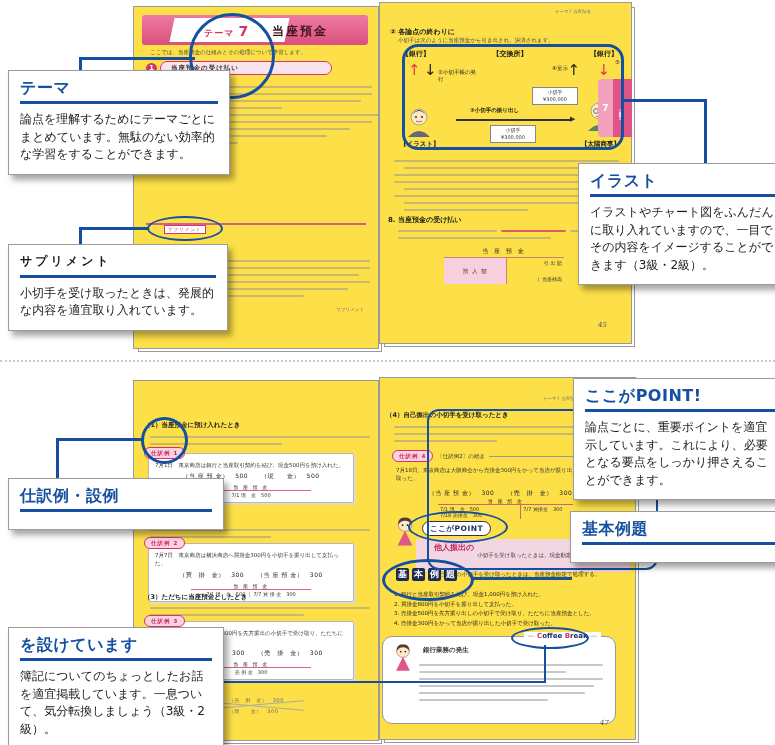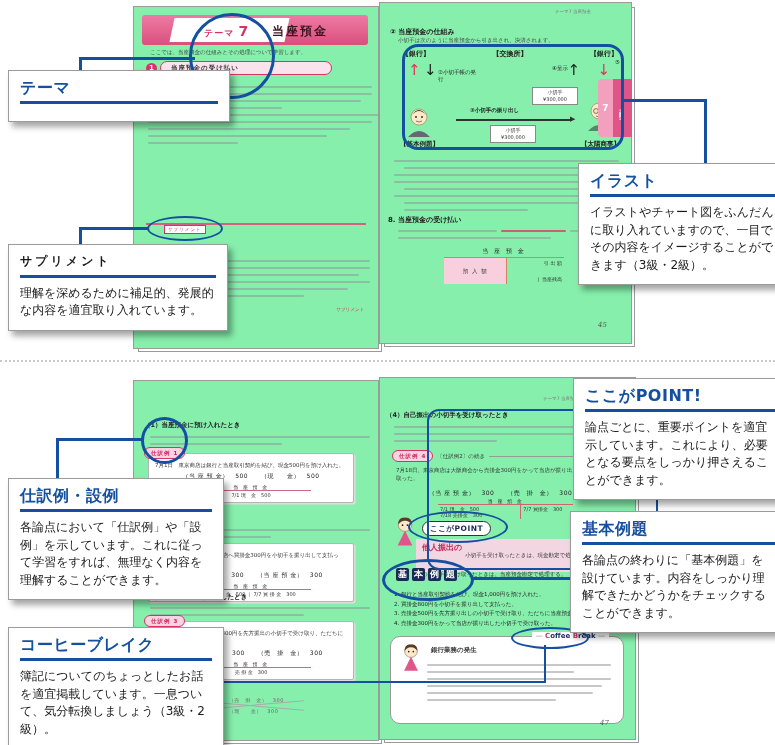--- a/index.html
+++ b/index.html
@@ -1,19 +1,19 @@
 <!DOCTYPE html>
 <html><head>
 <meta charset="utf-8">
 <style>
   html,body{margin:0;padding:0;background:#fff;font-family:"DejaVu Sans","Liberation Sans",sans-serif;}
   #canvas{position:relative;width:775px;height:745px;background:#fff;overflow:hidden;}
 
   
-  .page{position:absolute;background:#86efac;border:1px solid #9a9a9a;z-index:1;
+  .page{position:absolute;background:#fde047;border:1px solid #9a9a9a;z-index:1;
         box-shadow:4px 4px 0 -2px #fff,4px 4px 0 -1px #9a9a9a;}
   .divider{position:absolute;left:0;top:360px;width:775px;border-top:2px dotted #c9c9c9;z-index:0;}
 
   
   .callout{position:absolute;background:#fff;border:1px solid #9b9b9b;z-index:30;
            box-shadow:4px 5px 6px rgba(0,0,0,.35);padding:8px 11px 10px;}
   .callout h2{margin:0;font-size:16px;line-height:1.15;color:#1550a0;font-weight:bold;letter-spacing:.5px;}
   .callout .rule{height:3px;background:#1550a0;margin:4px 0 7px;}
   .callout p{margin:0;font-size:12px;color:#1a1a1a;line-height:1.46;}
   .rubytxt{font-size:8px;color:#1550a0;letter-spacing:3px;margin:0 0 1px;font-weight:bold;}
@@ -98,21 +98,21 @@
   .jtacc{width:120px;margin:3px auto 0;}
   .jtacc .t{text-align:center;font-size:5px;color:#222;letter-spacing:1.5px;}
   .jtacc .r{border-top:1px solid #d06688;font-size:5px;color:#333;text-align:center;padding-top:1px;}
   .fnote{position:absolute;left:28px;font-size:5px;color:#666;letter-spacing:.5px;}
   .xline{position:absolute;height:1px;background:#aaa;}
 
   
   .jnote{font-size:5.5px;color:#333;margin-left:4px;}
   .bubble{position:absolute;border:1.5px solid #333;border-radius:9px;background:#fff;font-size:7.5px;
           font-weight:bold;color:#14295e;padding:1.5px 7px;letter-spacing:.5px;}
-  .pointbox{position:absolute;background:#f2d6e2;padding:3px 6px;box-sizing:border-box;}
+  .pointbox{position:absolute;background:#f2d6e2;padding:3px 18px;box-sizing:border-box;}
   .pointbox .lead{float:left;font-size:8px;font-weight:bold;color:#c2255c;margin-right:3px;}
   .pointbox .ptext{font-size:5.5px;color:#333;line-height:1.6;}
   .bchars{position:absolute;display:flex;gap:3px;}
   .bchar{width:13px;height:13px;background:#1b2a52;color:#fff;font-size:9px;font-weight:bold;
          display:flex;align-items:center;justify-content:center;border-radius:2px;}
   .bitems{position:absolute;font-size:5.5px;color:#222;line-height:1.0;}
   .bitems div{margin-bottom:4px;}
   .coffeebox{position:absolute;border:1px solid #999;border-radius:10px;background:#fff;}
   .cblabel{position:absolute;top:-5px;right:14px;background:#fff;padding:0 4px;font-size:7px;font-weight:bold;color:#14295e;}
   .cblabel .red{color:#d6336c;}
@@ -163,21 +163,21 @@
         <i class="tl w95"></i>
         <i class="tl w100"></i>
         <i class="tl w90"></i>
         <i class="tl w70"></i>
     </div>
     <div class="abs" style="right:14px;top:300px;font-size:4.5px;color:#d6336c;">サプリメント</div>
   </div>
 
   <div class="page" style="left:379px;top:2px;width:251px;height:340px;">
     <div class="pghead" style="right:40px;top:6px;">テーマ7 当座預金</div>
-    <div class="sechead" style="left:10px;top:24px;">② 当座預金の仕組み</div>
+    <div class="sechead" style="left:10px;top:24px;">② 各論点の終わりに</div>
     <div class="seclead" style="left:18px;top:34px;">小切手は次のように当座預金から引き出され、決済されます。</div>
 
     <div class="diagram">
       <div class="dlabel" style="left:2px;top:2px;">【銀行】</div>
       <div class="dlabel" style="left:50%;top:2px;transform:translateX(-50%);">【交換所】</div>
       <div class="dlabel" style="right:2px;top:2px;">【銀行】</div>
       <span class="arrow red" style="left:8px;top:16px;">↑</span>
       <span class="arrow" style="left:24px;top:16px;">↓</span>
       <div class="dstep" style="left:38px;top:22px;width:42px;">②小切手帳の発行</div>
       <div class="dstep" style="right:52px;top:18px;">④呈示</div>
@@ -204,21 +204,21 @@
         <path d="M2 32 Q13 20 24 32 Z" fill="#667"></path>
       </svg>
       <svg class="abs" style="right:8px;top:52px;" width="26" height="32" viewBox="0 0 26 32">
         <circle cx="13" cy="12" r="8" fill="#fde8c8" stroke="#996" stroke-width="0.8"></circle>
         <path d="M5 10 Q13 0 21 10 Q17 5 13 5 Q9 5 5 10 Z" fill="#777"></path>
         <circle cx="10" cy="12" r="2.4" fill="none" stroke="#555" stroke-width="0.8"></circle>
         <circle cx="16" cy="12" r="2.4" fill="none" stroke="#555" stroke-width="0.8"></circle>
         <path d="M10 17 Q13 19 16 17" stroke="#944" fill="none" stroke-width="0.8"></path>
         <path d="M2 32 Q13 20 24 32 Z" fill="#586"></path>
       </svg>
-      <div class="dlabel" style="left:0;bottom:0;font-size:6.5px;">【基本例題】</div>
+      <div class="dlabel" style="left:0;bottom:0;font-size:6.5px;">【イラスト】</div>
       <div class="dlabel" style="right:0;bottom:0;font-size:6.5px;">【太陽商事】</div>
     </div>
 
     <div class="tab">
       <div class="t1">7</div>
       <div class="t2">当座預金</div>
     </div>
 
     <div class="abs" style="left:14px;top:152px;right:12px;">
       <i class="tl w100"></i>
@@ -354,21 +354,21 @@
       <span class="bchar">例</span>
       <span class="bchar">題</span>
     </div>
     <div class="bitems" style="left:14px;top:214px;width:232px;">
       <div>1. 銀行と当座取引契約を結び、現金1,000円を預け入れた。</div>
       <div>2. 買掛金800円を小切手を振り出して支払った。</div>
       <div>3. 売掛金500円を先方振り出しの小切手で受け取り、ただちに当座預金とした。</div>
       <div>4. 売掛金300円をかって当店が振り出した小切手で受け取った。</div>
     </div>
 
-    <div class="coffeebox" style="left:10px;top:258px;width:232px;height:86px;text-align:right;">
+    <div class="coffeebox" style="left:2px;top:258px;width:232px;height:86px;text-align:right;">
       <div class="cblabel">
         <span class="dash">—</span>
         <span class="red">C</span><span>offee </span><span class="red">B</span><span>reak</span>
         <span class="dash">—</span>
       </div>
       <svg class="abs" style="left:8px;top:6px;" width="24" height="30" viewBox="0 0 20 26">
         <circle cx="10" cy="7" r="5.5" fill="#fde8c8" stroke="#a87" stroke-width="0.7"></circle>
         <path d="M4.5 7 Q4.5 0.5 10 1.5 Q15.5 0.5 15.5 7 Q13 3.5 10 3.8 Q7 3.5 4.5 7 Z" fill="#5a3a2a"></path>
         <circle cx="8" cy="7.5" r="0.7" fill="#222"></circle>
           <circle cx="12" cy="7.5" r="0.7" fill="#222"></circle>
@@ -404,51 +404,50 @@
   <div class="cl" style="left:704px;top:99px;width:2.5px;height:67px;"></div>
   <div class="cl" style="left:56px;top:438px;width:88px;height:2.5px;"></div>
   <div class="cl" style="left:56px;top:438px;width:2.5px;height:43px;"></div>
   <div class="cl" style="left:472px;top:577px;width:100px;height:2.5px;"></div>
   <div class="cl" style="left:544px;top:645px;width:2px;height:38px;"></div>
   <div class="cl" style="left:203px;top:681px;width:343px;height:2px;"></div>
 
   <div class="callout" style="left:8px;top:70px;width:198px;">
     <h2>テーマ</h2>
     <div class="rule"></div>
+    <p>論点を理解するためにテーマごとにまとめています。無駄のない効率的な学習をすることができます。</p>
   </div>
 
   <div class="callout" style="left:8px;top:244px;width:196px;">
     <p class="rubytxt">サプリメント</p>
     <div class="rule"></div>
-    <p>理解を深めるために補足的、発展的な内容を適宜取り入れています。</p>
+    <p>小切手を受け取ったときは、発展的な内容を適宜取り入れています。</p>
   </div>
 
   <div class="callout" style="left:578px;top:163px;width:186px;">
     <h2>イラスト</h2>
     <div class="rule"></div>
     <p>イラストやチャート図をふんだんに取り入れていますので、一目でその内容をイメージすることができます（3級・2級）。</p>
   </div>
 
   <div class="callout" style="left:573px;top:378px;width:190px;">
     <h2>ここがPOINT!</h2>
     <div class="rule"></div>
     <p>論点ごとに、重要ポイントを適宜示しています。これにより、必要となる要点をしっかり押さえることができます。</p>
   </div>
 
   <div class="callout" style="left:8px;top:478px;width:192px;">
     <h2>仕訳例・設例</h2>
     <div class="rule"></div>
-    <p>各論点において「仕訳例」や「設例」を示しています。これに従って学習をすれば、無理なく内容を理解することができます。</p>
   </div>
 
   <div class="callout" style="left:570px;top:511px;width:193px;">
     <h2>基本例題</h2>
     <div class="rule"></div>
-    <p>各論点の終わりに「基本例題」を設けています。内容をしっかり理解できたかどうかをチェックすることができます。</p>
   </div>
 
   <div class="callout" style="left:8px;top:627px;width:192px;">
-    <h2>コーヒーブレイク</h2>
+    <h2>を設けています</h2>
     <div class="rule"></div>
     <p>簿記についてのちょっとしたお話を適宜掲載しています。一息ついて、気分転換しましょう（3級・2級）。</p>
   </div>
 
 </div>
 
 </body></html>

